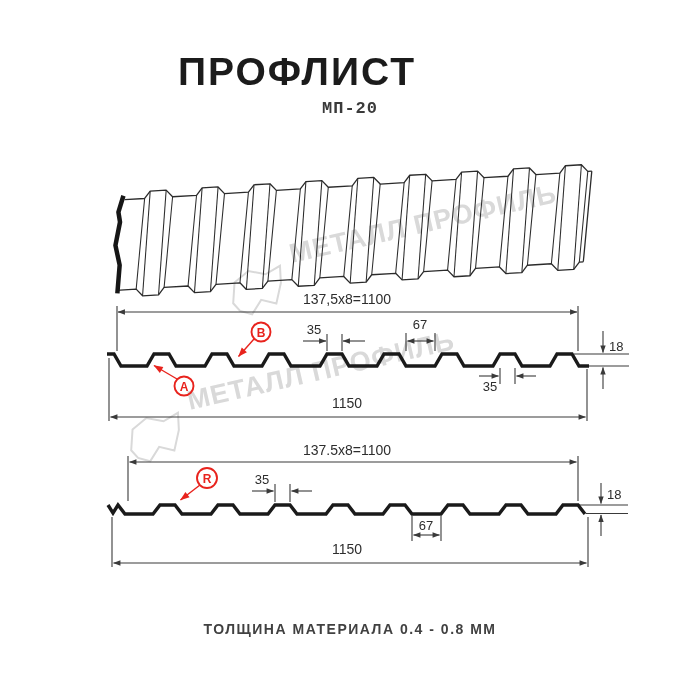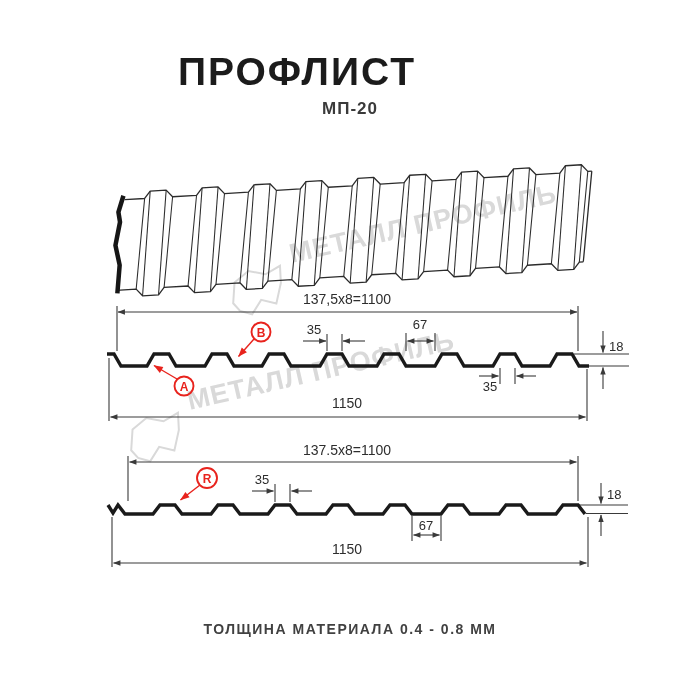--- a/index.html
+++ b/index.html
@@ -2,21 +2,21 @@
 <html><head>
 <meta charset="utf-8">
 <style>
   html,body{margin:0;padding:0;}
   body{width:700px;height:700px;background:#ffffff;position:relative;overflow:hidden;
        font-family:"Liberation Sans", sans-serif;}
   .stage{position:absolute;inset:0;}
   .title{position:absolute;top:50px;left:0;width:594px;text-align:center;
          font-size:39px;font-weight:bold;letter-spacing:2px;color:#1b1b1b;}
   .subtitle{position:absolute;top:99px;left:0;width:700px;text-align:center;
-         font-size:17px;font-weight:bold;letter-spacing:1px;color:#3a3a3a;}
+         font-size:17px;font-weight:bold;letter-spacing:1px;color:#3a3a3a;font-family:Liberation Mono, monospace;}
   .footer{position:absolute;top:621px;left:0;width:700px;text-align:center;
          font-size:14px;font-weight:bold;letter-spacing:1.5px;color:#414141;}
   .wm{position:absolute;display:flex;align-items:flex-start;z-index:1;
       transform:rotate(-13deg);transform-origin:0 0;pointer-events:none;}
   .wm .wmtext{font-size:27px;font-weight:bold;letter-spacing:1px;color:#d9d9d9;
       white-space:nowrap;margin-left:10px;}
   .wm svg{margin-top:20px;}
   #canvas{position:absolute;left:0;top:0;z-index:2;}
   .profile{stroke:#1a1a1a;stroke-width:3.4;fill:none;stroke-linejoin:miter;}
   .dim{stroke:#3a3a3a;stroke-width:1.1;fill:none;}

